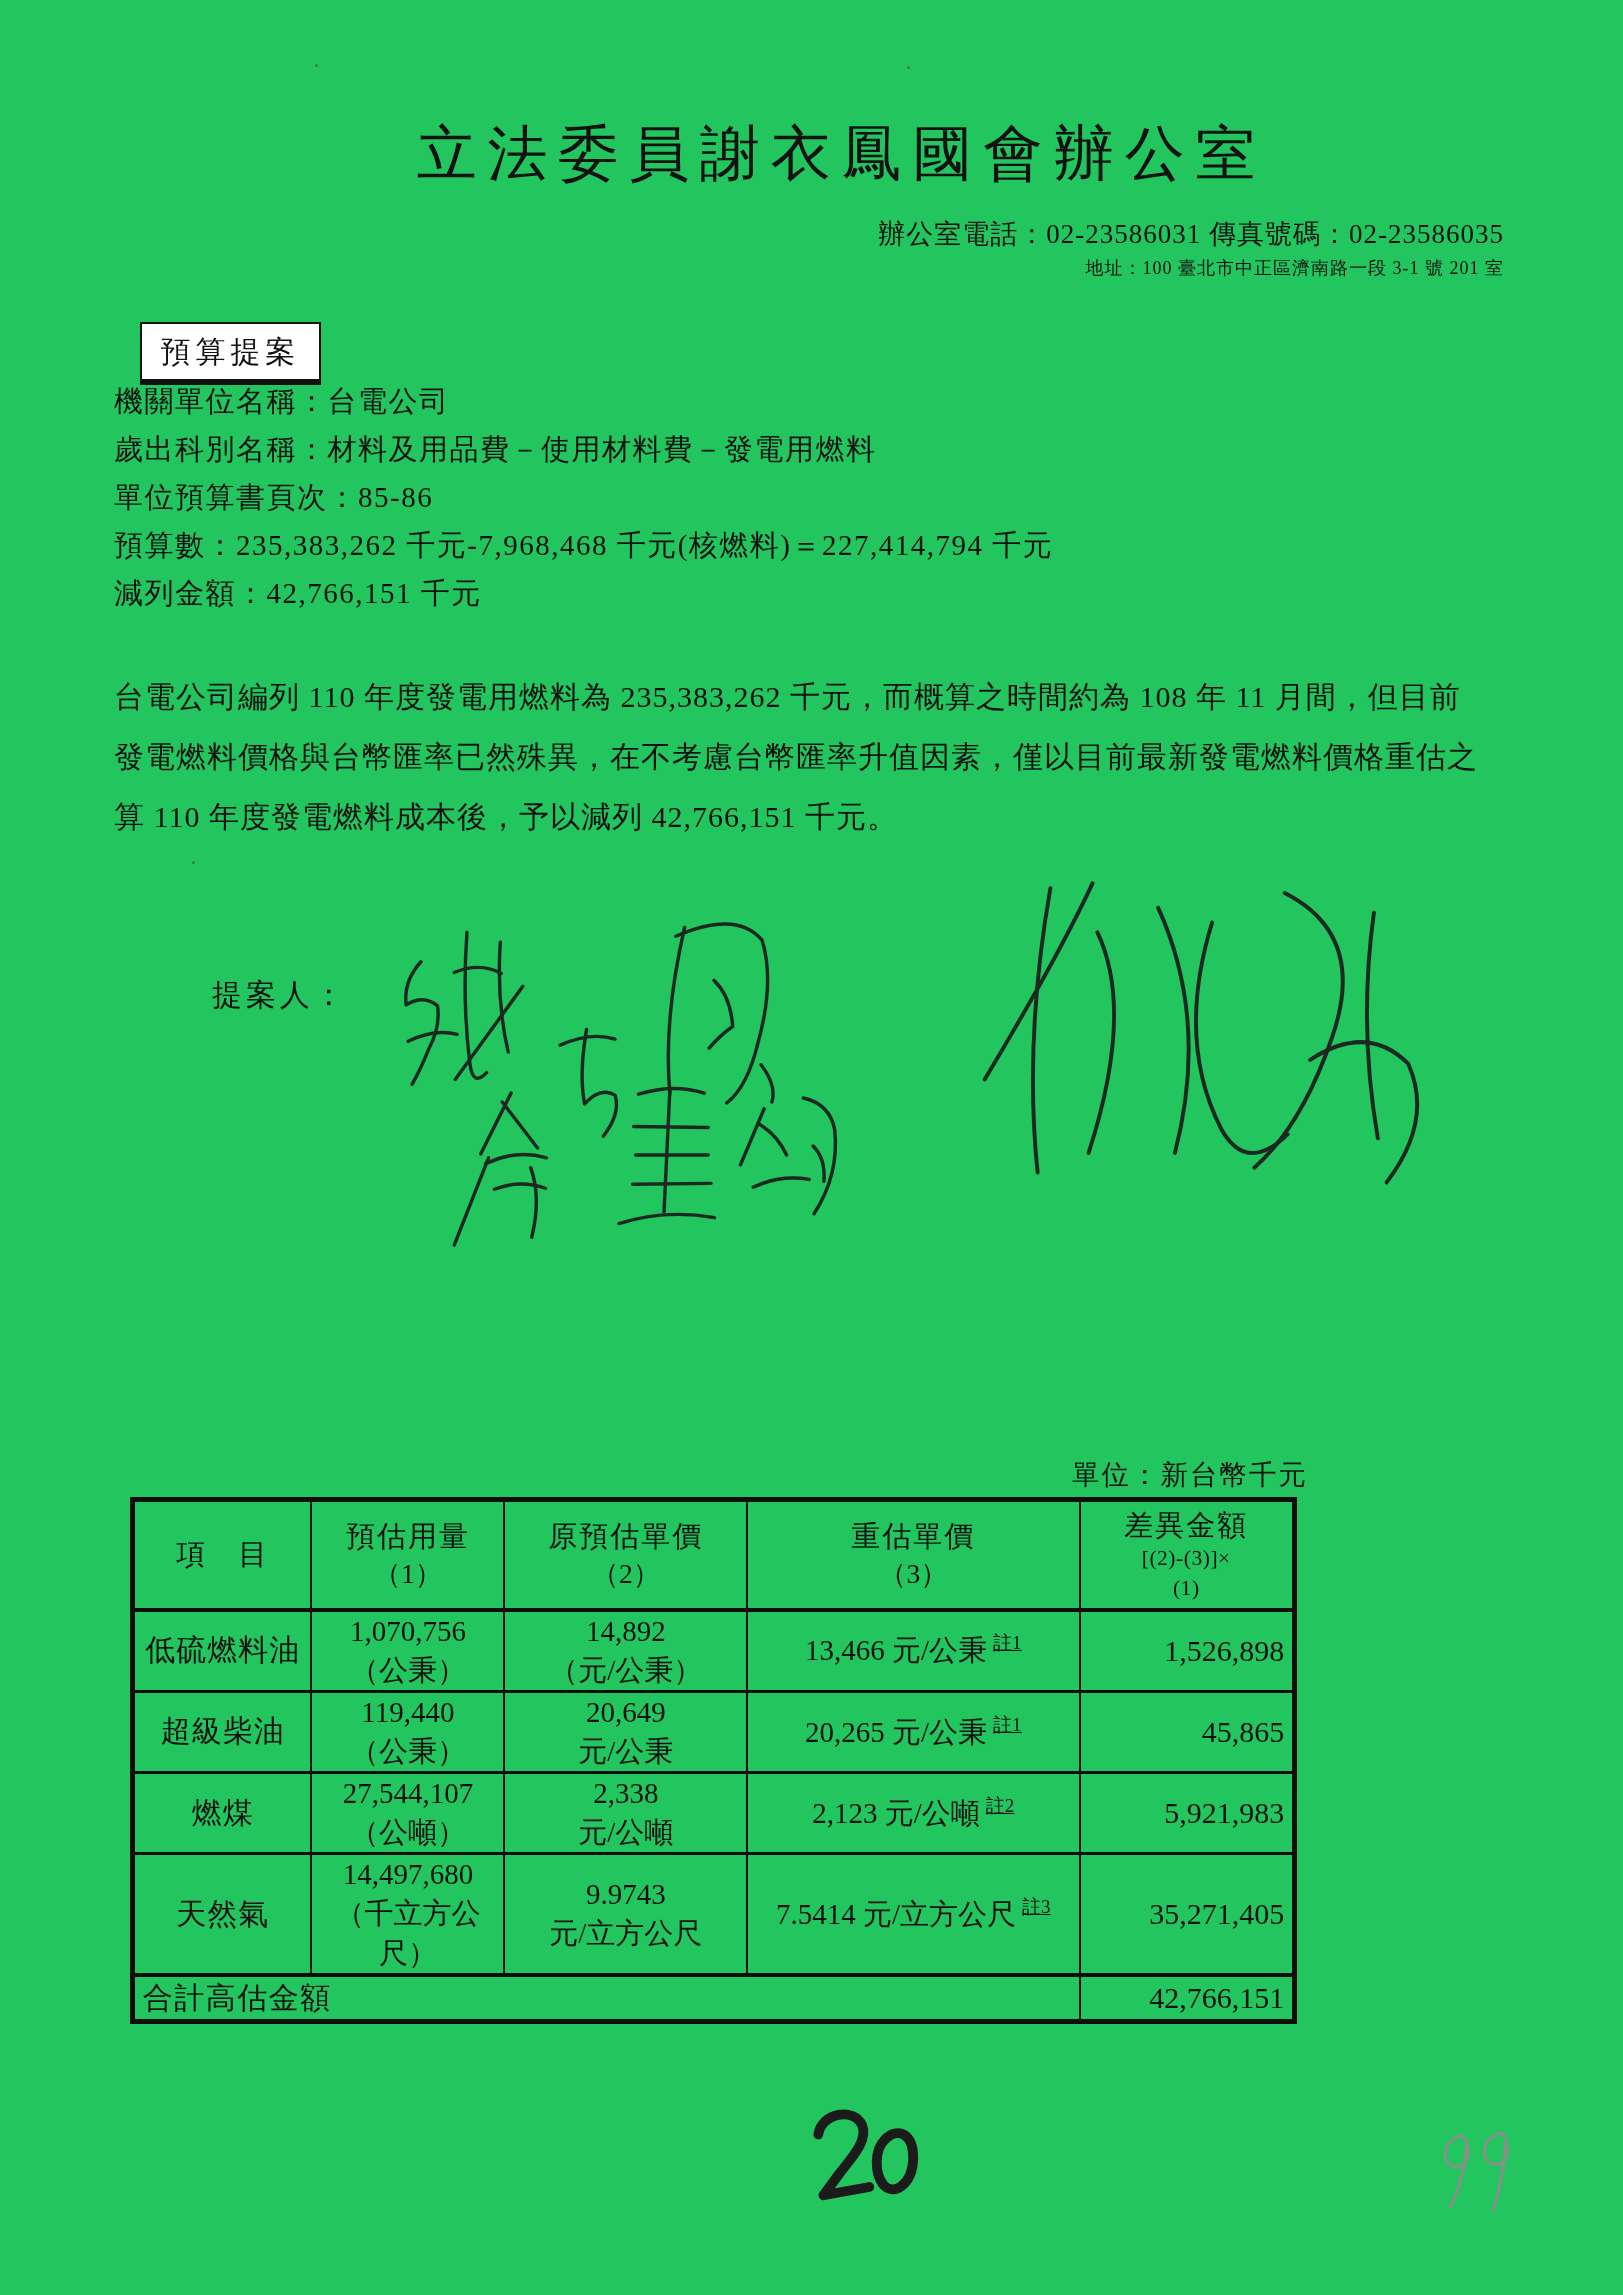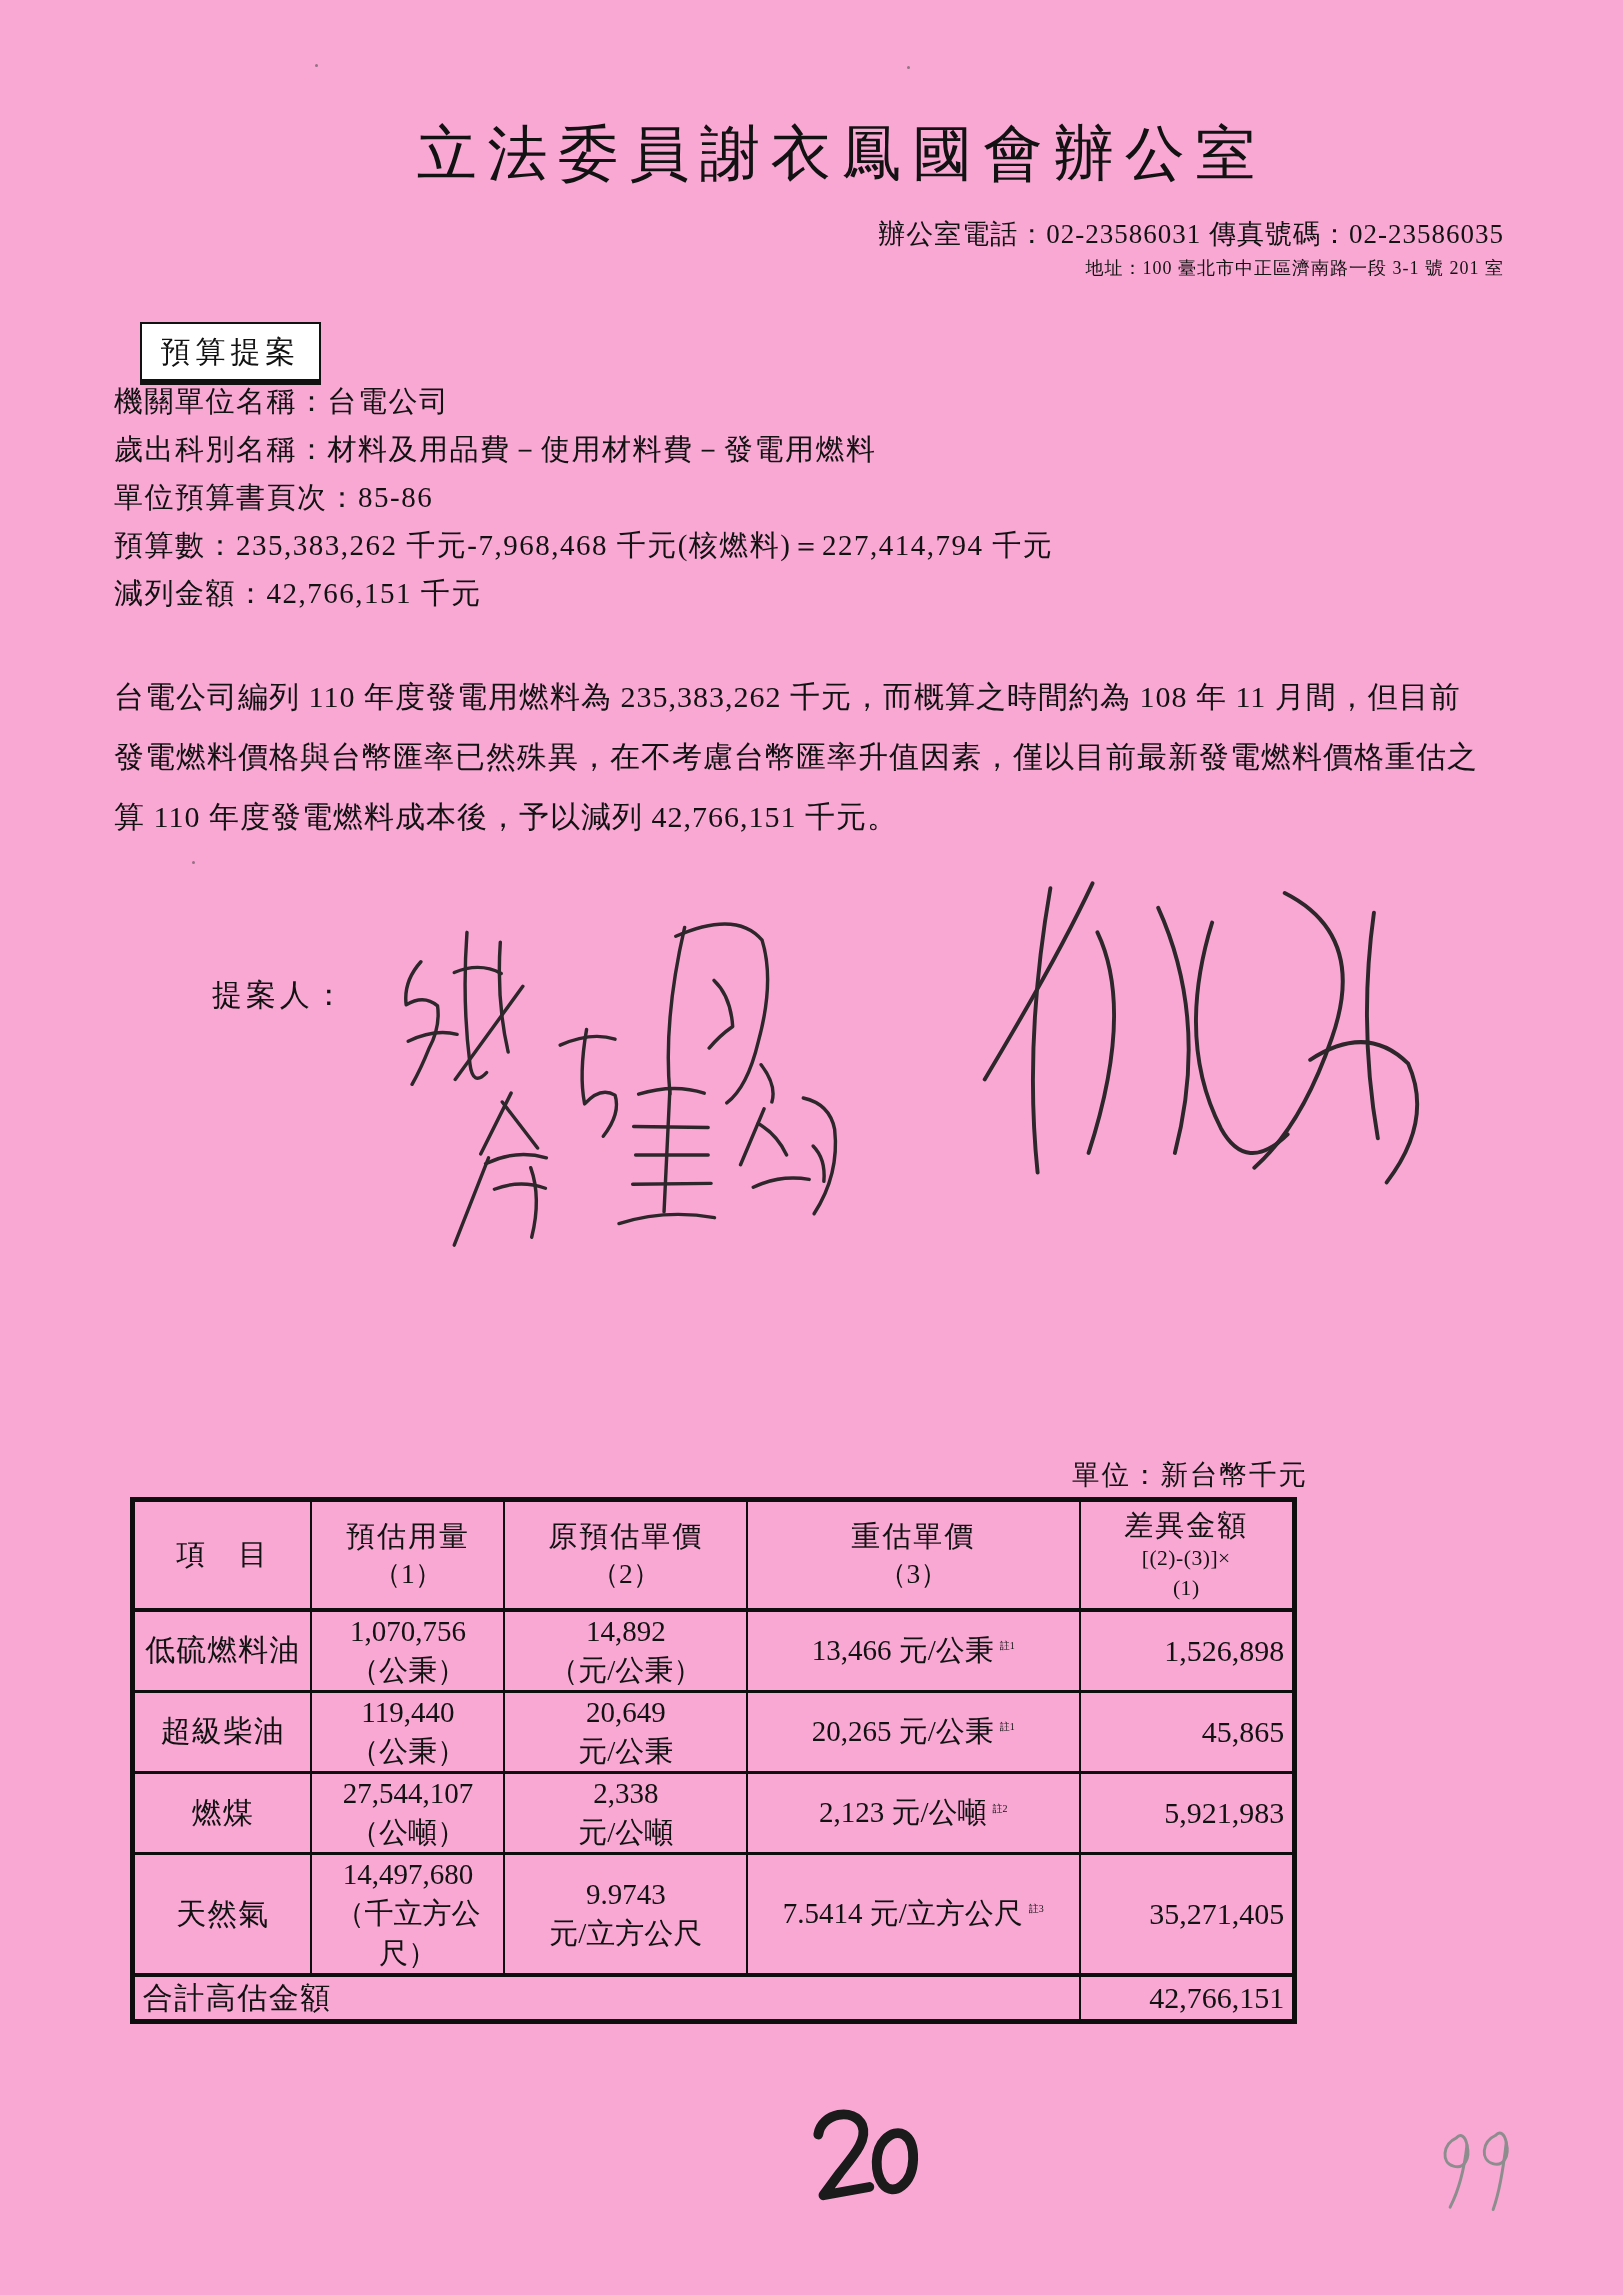--- a/index.html
+++ b/index.html
@@ -1,17 +1,17 @@
 <!DOCTYPE html>
 <html style="font-size:7.8px"><head>
 <meta charset="utf-8">
 <style>
   html,body{margin:0;padding:0;background:#d9d9d9;}
   .page{
-    position:relative;width:1624px;height:2295px;background:#f9a8d4;
+    position:relative;width:1624px;height:2295px;background:#22c55e;
     font-family:"Liberation Serif","DejaVu Serif",serif;color:#121212;overflow:hidden;
   }
   .doc-title{
     position:absolute;top:114px;left:0;width:100%;box-sizing:border-box;
     text-align:center;padding-left:59px;font-size:60px;letter-spacing:10.8px;white-space:nowrap;
   }
   .contact-line{position:absolute;top:216px;right:120px;font-size:27px;letter-spacing:1px;white-space:nowrap;}
   .address-line{position:absolute;top:256px;right:120px;font-size:18px;letter-spacing:1px;white-space:nowrap;}
   .proposal-box{
     position:absolute;top:322px;left:140px;border:2px solid #111;border-bottom:6.9px solid #111;
@@ -41,21 +41,21 @@
   .tr-foot{height:47px;}
   .h-main{display:block;font-size:29px;letter-spacing:2px;line-height:1.3;}
   .h-sub{display:block;font-size:27.5px;line-height:1.3;}
   .h-formula{display:block;font-size:21.6px;letter-spacing:0.5px;line-height:1.35;}
   .c-item{text-align:center;padding-left:12.8px;font-size:30px;letter-spacing:1px;}
   .c-num{text-align:center;line-height:1.35;}
   .c-num span{display:block;}
   .c-re{text-align:center;white-space:nowrap;}
   .c-diff{text-align:right;padding-right:14.7px;font-size:30px;}
   .foot-label{text-align:left;padding-left:12.8px;font-size:30px;letter-spacing:1.5px;}
-  sup.note{font-size:10px;vertical-align:super;letter-spacing:0;margin-left:6px;}
+  sup.note{font-size:19px;vertical-align:super;letter-spacing:0;margin-left:6px;text-decoration:underline;}
   .hw-20{position:absolute;top:2100px;left:794px;transform:rotate(-3deg);}
   .hw-99{position:absolute;top:2117px;left:1432px;transform:rotate(2deg);}
   .speck{position:absolute;width:3.4px;height:3.4px;border-radius:50%;background:#444;opacity:.55;}
 </style>
 </head>
 <body>
 
 <div class="page">
 
   <div class="doc-title">立法委員謝衣鳳國會辦公室</div>

